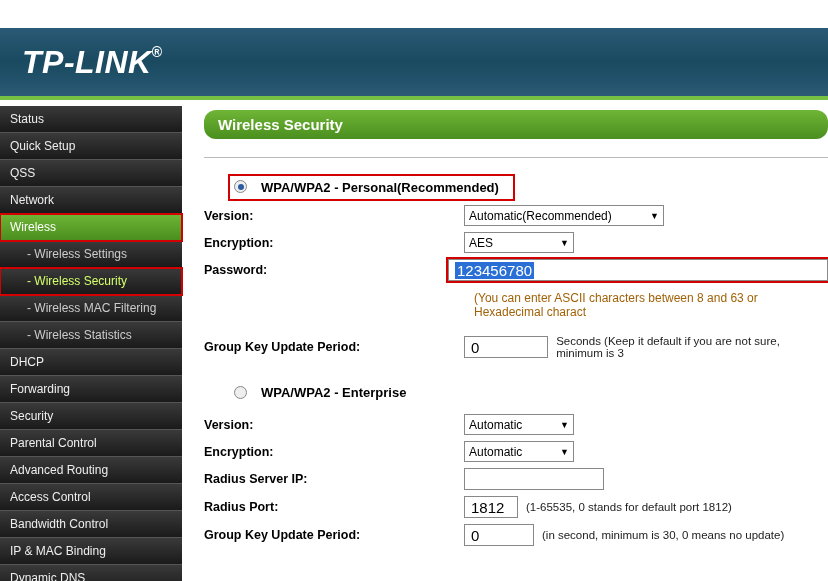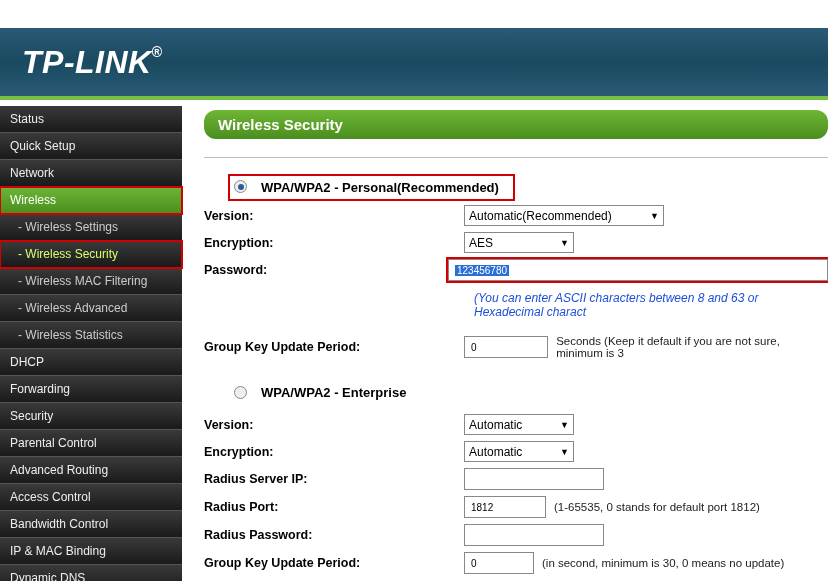--- a/index.html
+++ b/index.html
@@ -3,60 +3,60 @@
 <meta charset="utf-8">
 <style>
   * { box-sizing: border-box; margin: 0; padding: 0; }
   body { font-family: Arial, Helvetica, sans-serif; font-size: 13px; background: #fff; color: #000; width: 828px; height: 581px; overflow: hidden; }
   .header { background: linear-gradient(#2a5a75 0%, #1a4a60 50%, #2a5a75 100%); height: 72px; display:flex; align-items:center; padding-left: 22px; border-bottom: 4px solid #76c043; margin-top: 28px; }
   .logo { color:#fff; font-weight:bold; font-size:32px; letter-spacing:0.5px; font-style: italic;}
   .logo sup { font-size:14px; vertical-align: top; font-style:normal;}
   .layout { display:flex; height: calc(581px - 76px); }
   .sidebar { width:182px; background:#fff; padding-top:6px;}
   .nav-item { background: linear-gradient(#3a3a3a, #1a1a1a); color:#eee; font-size:12px; padding:6px 10px; border-bottom:1px solid #555; cursor:pointer;}
-  .nav-item.sub { padding-left:18px; color:#ccc; font-size:12px;}
+  .nav-item.sub { padding-left:27px; color:#ccc; font-size:12px;}
   .nav-item.active-parent { background: linear-gradient(#6fb536,#4a8f1e); color:#fff; }
   .nav-item.active-sub { color:#d4ff6a; }
   .red-box { outline:2px solid #d20000; outline-offset:-1px; }
   .content { flex:1; padding: 10px 0 0 22px; overflow:hidden;}
   .title-bar { background: linear-gradient(#6fb536,#4a8f1e); color:#fff; font-size:15px; font-weight:bold; padding:6px 14px; margin-bottom:18px; width:100%;border-radius:12px; }
   .hr { border-top:1px solid #bbb; margin: 0 0 18px 0;}
   .section-row { display:flex; align-items:center; margin: 6px 0 14px 30px; font-weight:bold; font-size:13px;}
   .radio { width:13px; height:13px; border:1px solid #888; border-radius:50%; background:#eee; margin-right:14px; display:inline-flex; align-items:center; justify-content:center; flex:0 0 13px;}
   .radio.checked::after { content:''; width:6px; height:6px; background:#2a5aa0; border-radius:50%; display:block;}
   .red-wrap { outline:2px solid #d20000; padding:4px 14px 4px 4px; display:inline-flex; align-items:flex-start;}
   .field-row { display:flex; align-items:center; margin:6px 0; }
   .field-label { width:260px; text-align:left; padding-right:10px; font-weight:bold; font-size:12.5px;}
   .field-val { flex:1; display:flex; align-items:center; gap:8px;}
   .select { border:1px solid #888; background:#fff; height:21px; padding:1px 4px; font-size:12px; display:inline-flex; align-items:center; gap:6px;}
   .select .arrow { font-size:9px; }
-  .textin { border:1px solid #888; background:#fff; height:22px; padding:2px 6px; font-size:10px; display:inline-flex; align-items:center;}
+  .textin { border:1px solid #888; background:#fff; height:22px; padding:2px 6px; font-size:15px; display:inline-flex; align-items:center;}
   .pw-wrap { outline:2px solid #d20000; display:inline-flex; align-items:center;}
   .pw-box { width:380px; }
   .pw-selected { background:#2a6fd6; color:#fff; padding:0 2px;}
-  .note { font-size:12px; color:#1d4ed8; margin-left:270px; padding:4px 0 10px;font-style:italic;}
+  .note { font-size:12px; color:#a16207; margin-left:270px; padding:4px 0 10px;}
   .small { font-size:11.5px; color:#222;}
 </style>
 </head>
 <body>
 
 <div class="header">
   <div class="logo"><span>TP-LINK</span><sup>®</sup></div>
 </div>
 
 <div class="layout">
   <div class="sidebar" id="sidebar">
       <div class="nav-item">Status</div>
       <div class="nav-item">Quick Setup</div>
+      <div class="nav-item">QSS</div>
       <div class="nav-item">Network</div>
       <div class="nav-item active-parent red-box">Wireless</div>
       <div class="nav-item sub">- Wireless Settings</div>
       <div class="nav-item sub active-sub red-box">- Wireless Security</div>
       <div class="nav-item sub">- Wireless MAC Filtering</div>
-      <div class="nav-item sub">- Wireless Advanced</div>
       <div class="nav-item sub">- Wireless Statistics</div>
       <div class="nav-item">DHCP</div>
       <div class="nav-item">Forwarding</div>
       <div class="nav-item">Security</div>
       <div class="nav-item">Parental Control</div>
       <div class="nav-item">Advanced Routing</div>
       <div class="nav-item">Access Control</div>
       <div class="nav-item">Bandwidth Control</div>
       <div class="nav-item">IP &amp; MAC Binding</div>
       <div class="nav-item">Dynamic DNS</div>
@@ -144,31 +144,25 @@
     <div class="field-row">
       <div class="field-label">Radius Server IP:</div>
       <div class="field-val">
         <span class="textin" style="width:140px"></span>
       </div>
     </div>
 
     <div class="field-row">
       <div class="field-label">Radius Port:</div>
       <div class="field-val">
-        <span class="textin" style="width:82px">1812</span>
+        <span class="textin" style="width:54px">1812</span>
         <span class="small">(1-65535, 0 stands for default port 1812)</span>
       </div>
     </div>
 
-    <div class="field-row">
-      <div class="field-label">Radius Password:</div>
-      <div class="field-val">
-        <span class="textin" style="width:140px"></span>
-      </div>
-    </div>
 
     <div class="field-row">
       <div class="field-label">Group Key Update Period:</div>
       <div class="field-val">
         <span class="textin" style="width:70px">0</span>
         <span class="small">(in second, minimum is 30, 0 means no update)</span>
       </div>
     </div>
 
   </div>

